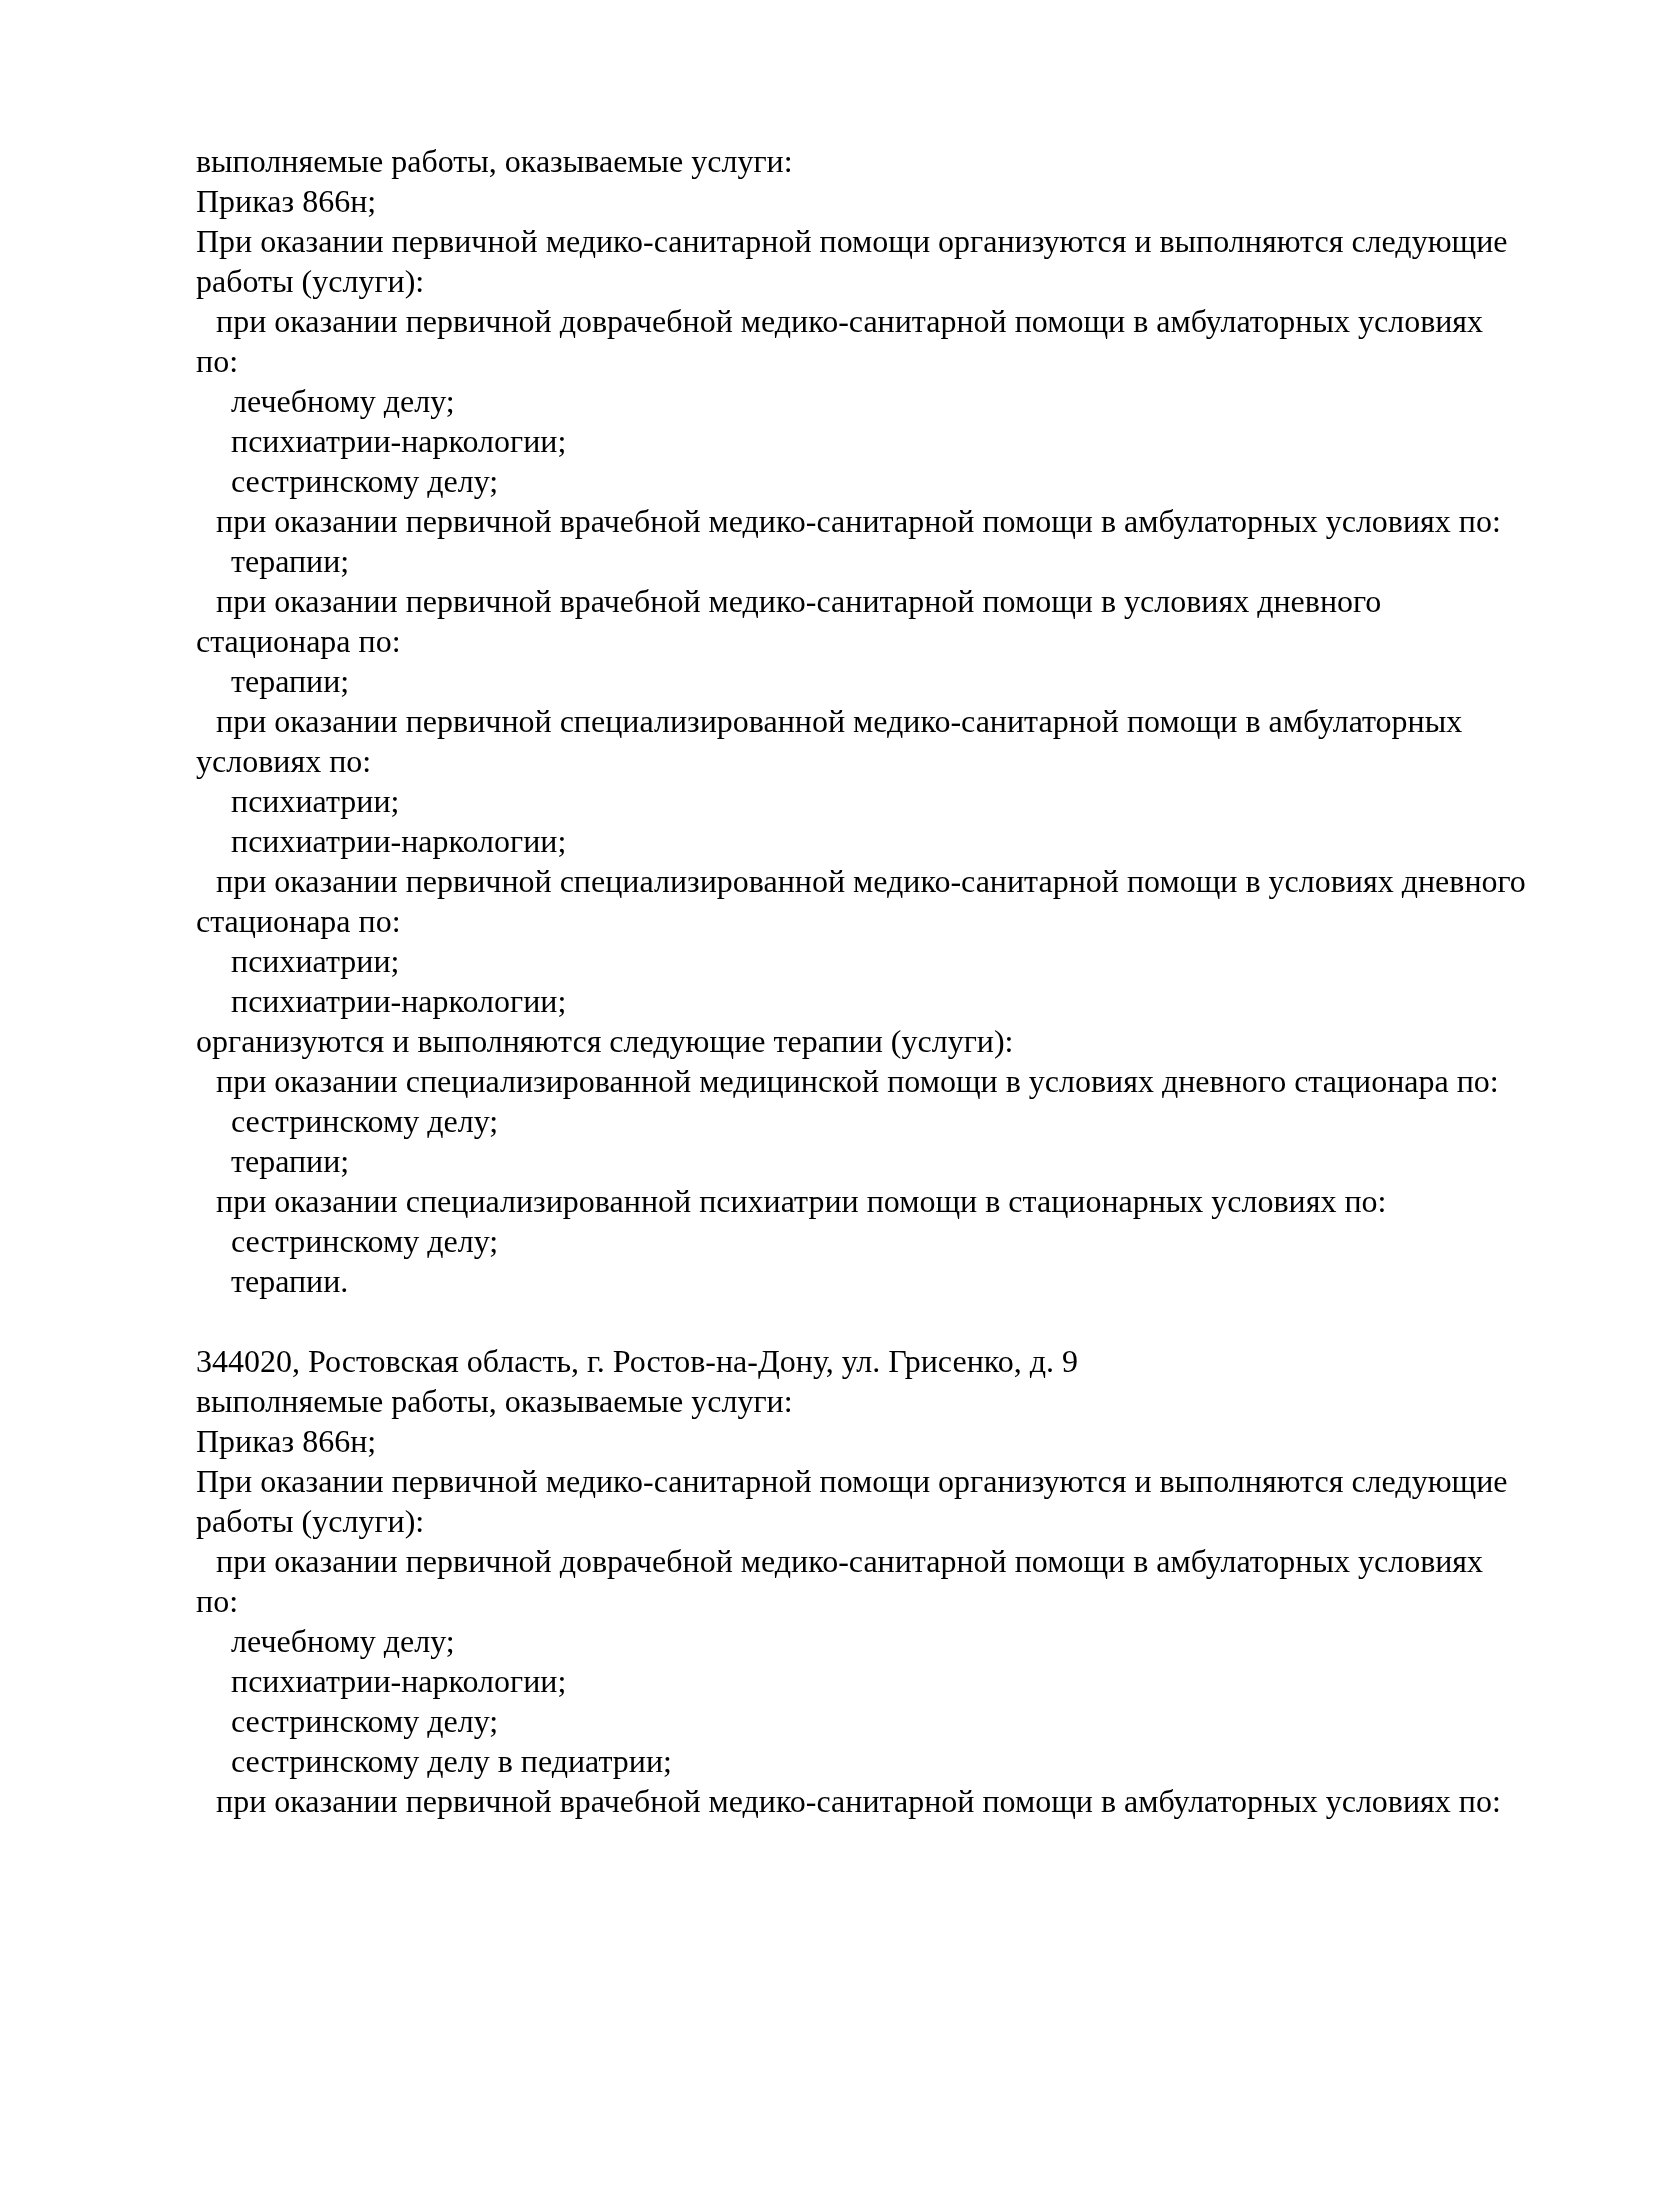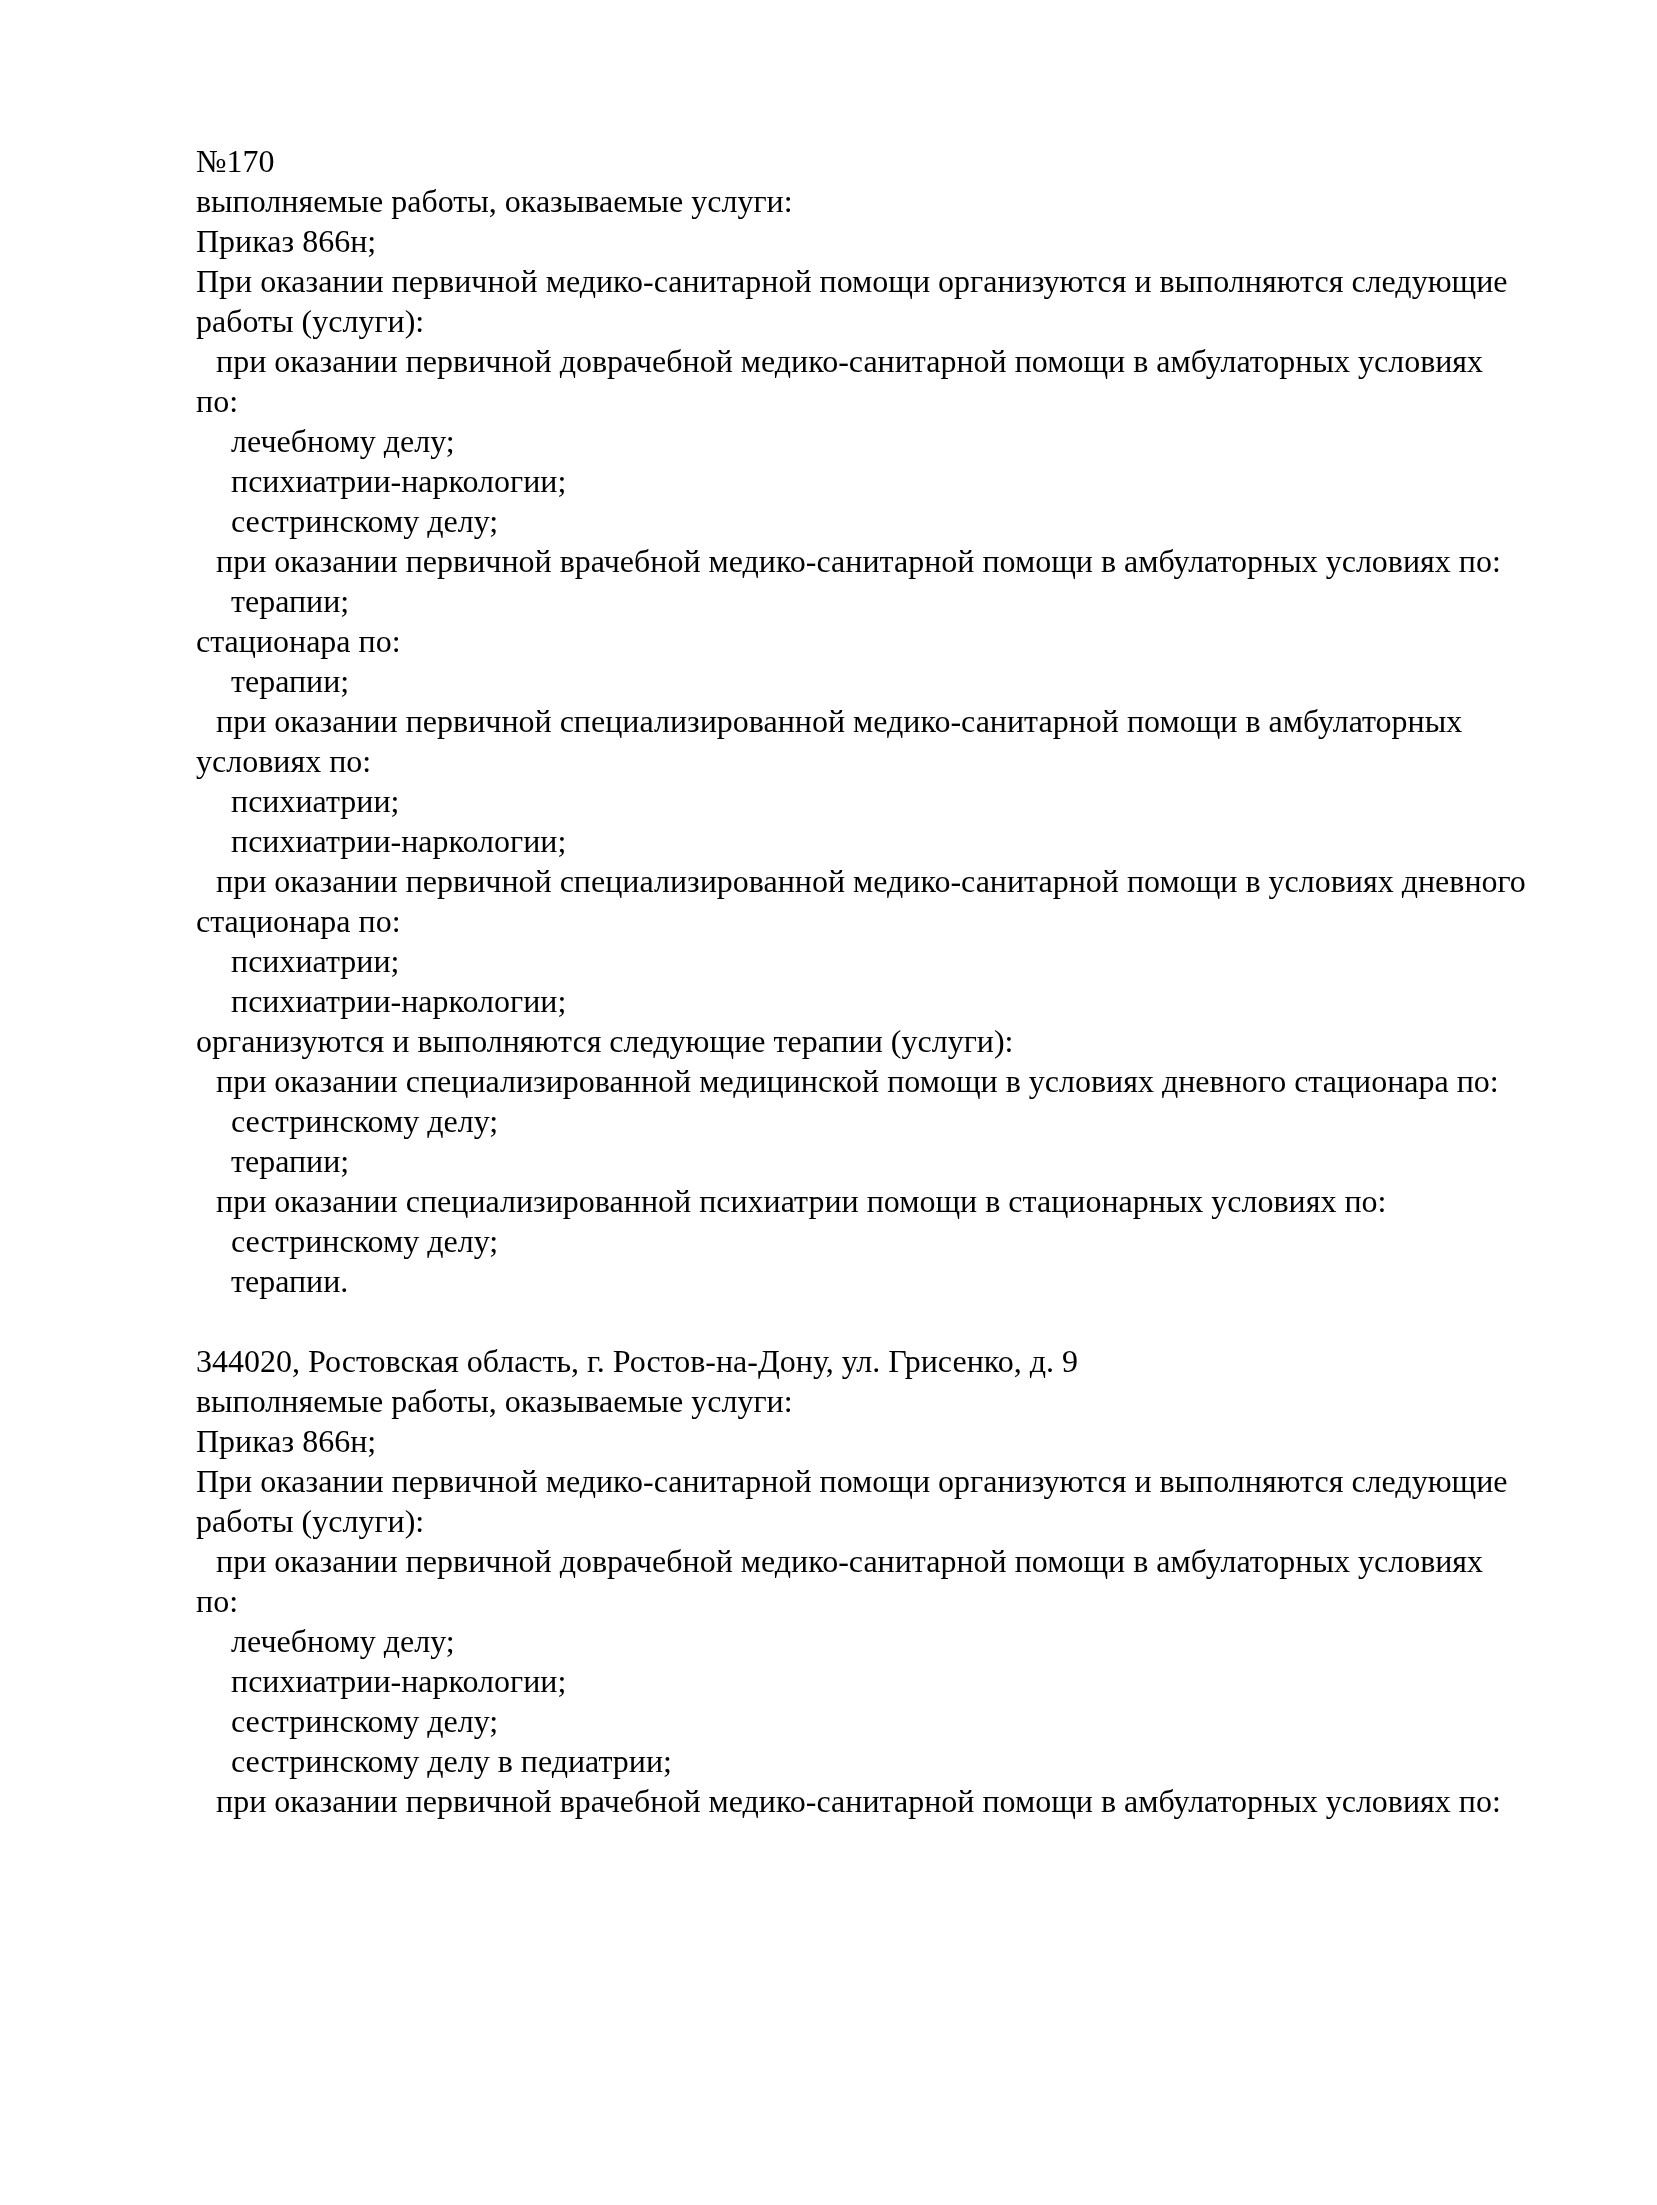--- a/index.html
+++ b/index.html
@@ -29,32 +29,32 @@
     white-space: pre;
   }
   .l1 { padding-left: 20px; }
   .l2 { padding-left: 35px; }
 </style>
 </head>
 <body>
 
 <div class="page">
   <div class="doc">
-    <div class="line l0">№170</div>
     <div class="line l0">выполняемые работы, оказываемые услуги:</div>
     <div class="line l0">Приказ 866н;</div>
     <div class="line l0">При оказании первичной медико-санитарной помощи организуются и выполняются следующие</div>
     <div class="line l0">работы (услуги):</div>
     <div class="line l1">при оказании первичной доврачебной медико-санитарной помощи в амбулаторных условиях</div>
     <div class="line l0">по:</div>
     <div class="line l2">лечебному делу;</div>
     <div class="line l2">психиатрии-наркологии;</div>
     <div class="line l2">сестринскому делу;</div>
     <div class="line l1">при оказании первичной врачебной медико-санитарной помощи в амбулаторных условиях по:</div>
     <div class="line l2">терапии;</div>
+    <div class="line l1">при оказании первичной врачебной медико-санитарной помощи в условиях дневного</div>
     <div class="line l0">стационара по:</div>
     <div class="line l2">терапии;</div>
     <div class="line l1">при оказании первичной специализированной медико-санитарной помощи в амбулаторных</div>
     <div class="line l0">условиях по:</div>
     <div class="line l2">психиатрии;</div>
     <div class="line l2">психиатрии-наркологии;</div>
     <div class="line l1">при оказании первичной специализированной медико-санитарной помощи в условиях дневного</div>
     <div class="line l0">стационара по:</div>
     <div class="line l2">психиатрии;</div>
     <div class="line l2">психиатрии-наркологии;</div>

